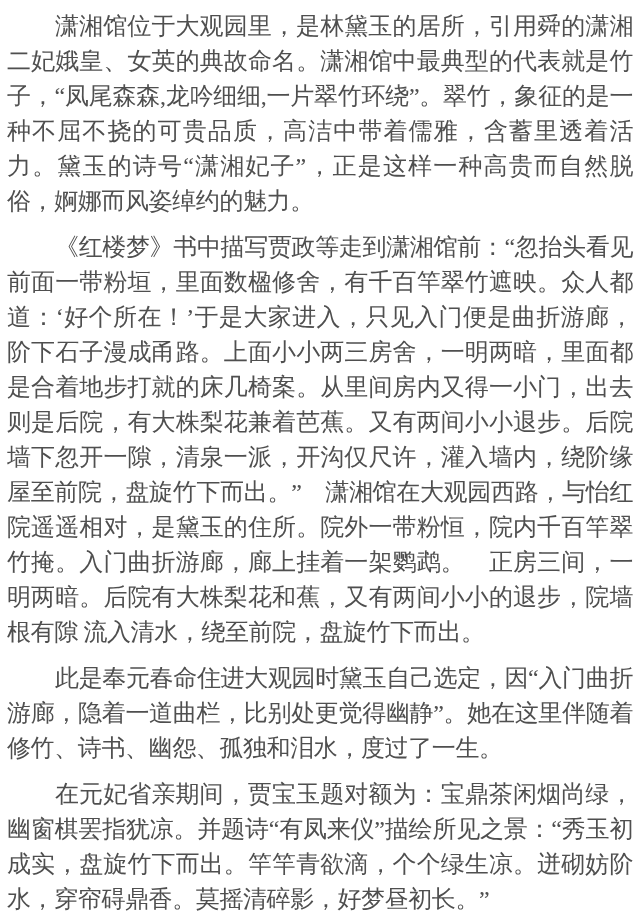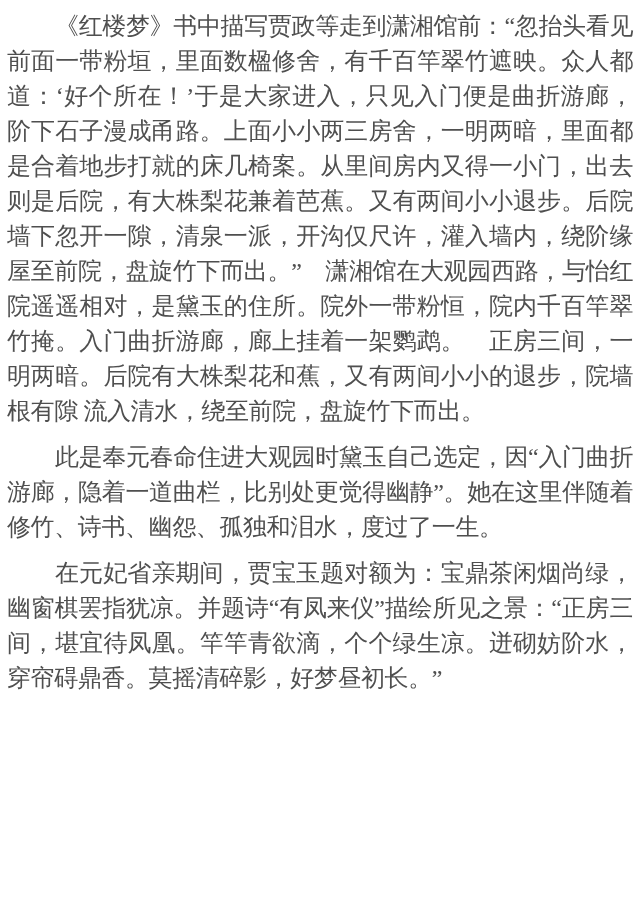--- a/index.html
+++ b/index.html
@@ -29,16 +29,17 @@
   .page p {
     margin: 0 0 11px 0;
     text-indent: 2em;
     word-break: break-all;
   }
 </style>
 </head>
 <body>
 
 <main class="page">
+  <p>潇湘馆位于大观园里，是林黛玉的居所，引用舜的潇湘二妃娥皇、女英的典故命名。潇湘馆中最典型的代表就是竹子，“凤尾森森,龙吟细细,一片翠竹环绕”。翠竹，象征的是一种不屈不挠的可贵品质，高洁中带着儒雅，含蓄里透着活力。黛玉的诗号“潇湘妃子”，正是这样一种高贵而自然脱俗，婀娜而风姿绰约的魅力。</p>
   <p>《红楼梦》书中描写贾政等走到潇湘馆前：“忽抬头看见前面一带粉垣，里面数楹修舍，有千百竿翠竹遮映。众人都道：‘好个所在！’于是大家进入，只见入门便是曲折游廊，阶下石子漫成甬路。上面小小两三房舍，一明两暗，里面都是合着地步打就的床几椅案。从里间房内又得一小门，出去则是后院，有大株梨花兼着芭蕉。又有两间小小退步。后院墙下忽开一隙，清泉一派，开沟仅尺许，灌入墙内，绕阶缘屋至前院，盘旋竹下而出。”　潇湘馆在大观园西路，与怡红院遥遥相对，是黛玉的住所。院外一带粉恒，院内千百竿翠竹掩。入门曲折游廊，廊上挂着一架鹦鹉。　正房三间，一明两暗。后院有大株梨花和蕉，又有两间小小的退步，院墙根有隙 流入清水，绕至前院，盘旋竹下而出。</p>
   <p>此是奉元春命住进大观园时黛玉自己选定，因“入门曲折游廊，隐着一道曲栏，比别处更觉得幽静”。她在这里伴随着修竹、诗书、幽怨、孤独和泪水，度过了一生。</p>
-  <p>在元妃省亲期间，贾宝玉题对额为：宝鼎茶闲烟尚绿，幽窗棋罢指犹凉。并题诗“有凤来仪”描绘所见之景：“正房三间，堪宜待凤凰。竿竿青欲滴，个个绿生凉。迸砌妨阶水，穿帘碍鼎香。莫摇清碎影，好梦昼初长。”</p>
+  <p>在元妃省亲期间，贾宝玉题对额为：宝鼎茶闲烟尚绿，幽窗棋罢指犹凉。并题诗“有凤来仪”描绘所见之景：“秀玉初成实，盘旋竹下而出。竿竿青欲滴，个个绿生凉。迸砌妨阶水，穿帘碍鼎香。莫摇清碎影，好梦昼初长。”</p>
 </main>
 
 </body></html>

